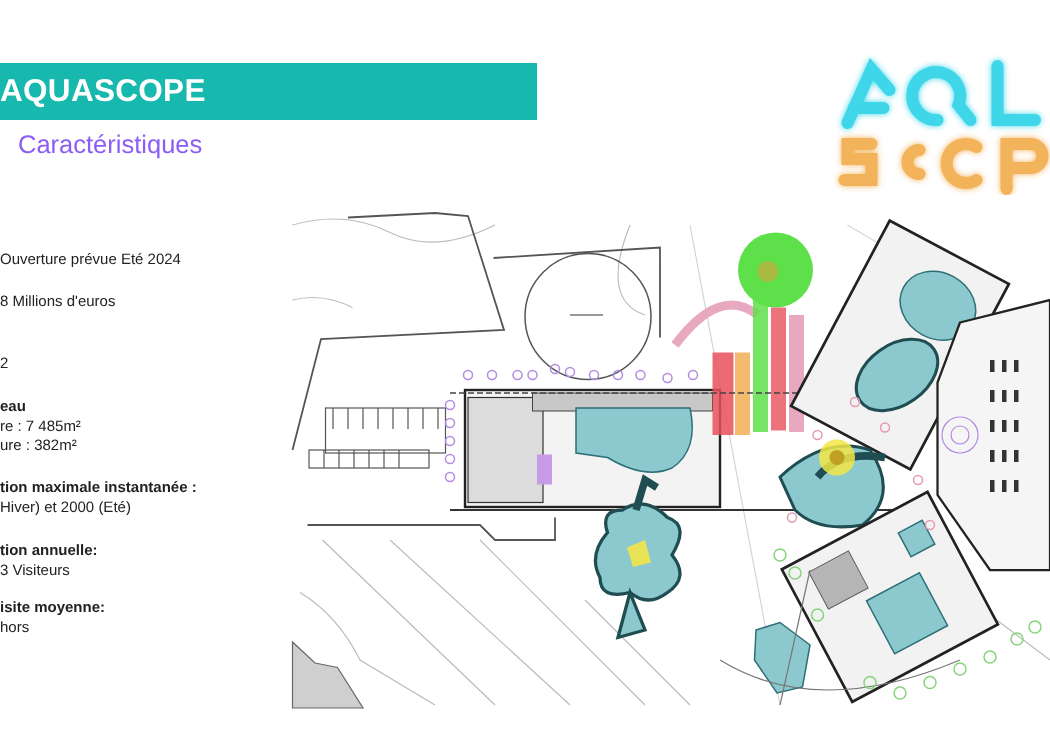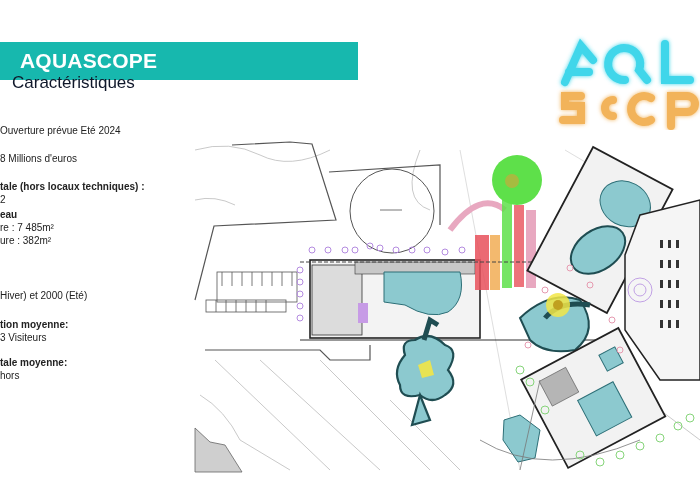--- a/index.html
+++ b/index.html
@@ -7,67 +7,67 @@
       width: 700px; height: 500px; overflow: hidden; position: relative;
       background: #ffffff;
       font-family: "Liberation Sans", sans-serif;
     }
     .title-bar {
       position: absolute; left: 0; top: 42px; width: 358px; height: 38px;
       background: #17b8ae;
     }
     .title-text {
       position: absolute; left: 0; top: 49px;
-      color: #ffffff; font-weight: bold; font-size: 21px; letter-spacing: 0.2px; padding-left: 20px;
+      color: #ffffff; font-weight: bold; font-size: 21px; letter-spacing: 0.2px;
     }
     .subtitle {
-      position: absolute; left: 12px; top: 73px;
-      color: #0f172a; font-size: 17px;
+      position: absolute; left: 12px; top: 87px;
+      color: #8b5cf6; font-size: 17px;
     }
     .spec {
       position: absolute; left: 0; font-size: 10px; color: #222;
-      line-height: 13px; white-space: nowrap;
+      line-height: 13px; white-space: nowrap; margin-top: 43px;
     }
     .spec b { font-weight: bold; }
     .logo { position: absolute; left: 555px; top: 30px; width: 145px; height: 100px; }
     .plan { position: absolute; left: 190px; top: 130px; width: 510px; height: 345px; }
   </style>
 </head>
 <body>
 
 <div class="title-bar"></div>
 <div class="title-text">AQUASCOPE</div>
 <div class="subtitle">Caractéristiques</div>
 
 <div>
   <div class="spec" style="top:124px;">
     <span>Ouverture prévue Eté 2024</span>
   </div>
   <div class="spec" style="top:152px;">
     <span>8 Millions d'euros</span>
   </div>
   <div class="spec" style="top:180px;">
-    <b>tale (hors locaux techniques) :</b><br>
+    <br>
     <span>2</span>
   </div>
-  <div class="spec" style="top:208px;">
+  <div class="spec" style="top:222px;">
     <b>eau</b><br>
     <span>re : 7 485m²</span><br>
     <span>ure : 382m²</span>
   </div>
   <div class="spec" style="top:276px;">
-    <br>
+    <b>tion maximale instantanée :</b><br>
     <span>Hiver) et 2000 (Eté)</span>
   </div>
   <div class="spec" style="top:318px;">
-    <b>tion moyenne:</b><br>
+    <b>tion annuelle:</b><br>
     <span>3 Visiteurs</span>
   </div>
   <div class="spec" style="top:356px;">
-    <b>tale moyenne:</b><br>
+    <b>isite moyenne:</b><br>
     <span>hors</span>
   </div>
 </div>
 
 <svg class="logo" viewBox="0 0 145 100">
   <defs>
     <filter id="glow" x="-30%" y="-30%" width="160%" height="160%">
       <feGaussianBlur stdDeviation="2.2" result="b"></feGaussianBlur>
       <feMerge>
           <feMergeNode in="b"></feMergeNode>

